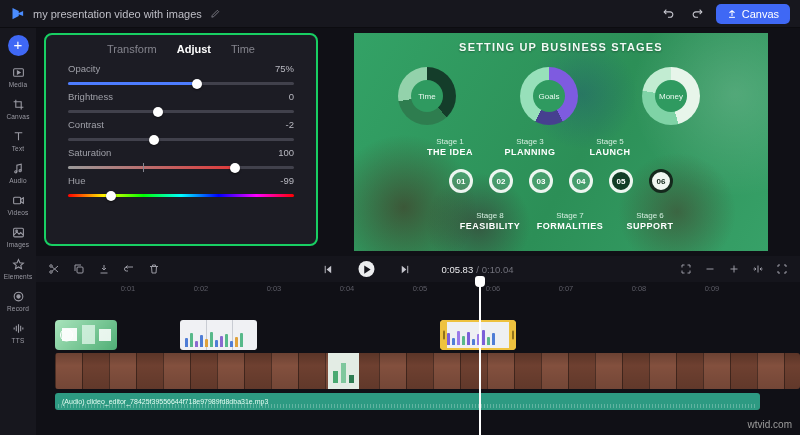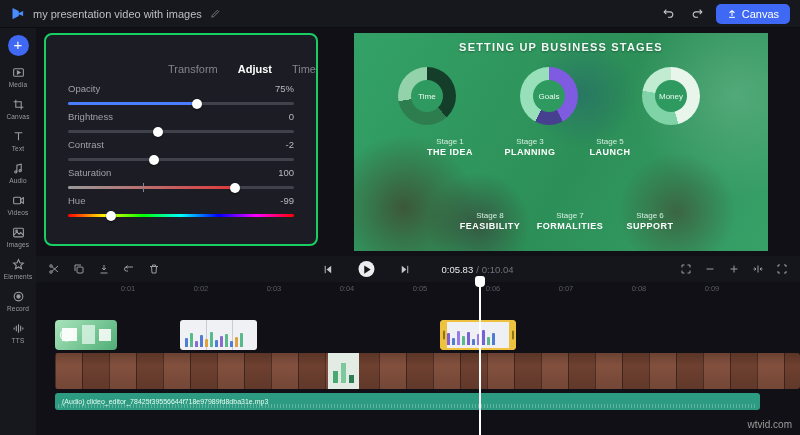--- a/index.html
+++ b/index.html
@@ -27,21 +27,21 @@
   .side-item{display:flex;flex-direction:column;align-items:center;gap:2px;
              padding:5px 0;color:#9b9ba4;width:100%;cursor:pointer;}
   .side-item svg{width:13px;height:13px;display:block;}
   .si-label{font-size:6.5px;letter-spacing:.2px;}
 
   
   .main{position:absolute;left:36px;top:28px;width:764px;height:228px;background:#101016;}
 
   .adjust-panel{position:absolute;left:8px;top:5px;width:274px;height:213px;background:#1c1c24;
                 border:2px solid #18cf63;border-radius:8px;box-sizing:border-box;overflow:hidden;}
-  .tabs{display:flex;justify-content:flex-end;gap:20px;padding:8px 0 2px;font-size:11px;color:#84848d;margin-top:20px;}
+  .tabs{display:flex;justify-content:center;gap:20px;padding:8px 0 2px;font-size:11px;color:#84848d;}
   .tab{cursor:pointer;}
   .tab.active{color:#fff;font-weight:700;}
   .sliders{padding:0 22px;}
   .slider-row{margin-top:0;}
   .slider-head{display:flex;justify-content:space-between;font-size:9.5px;color:#9fa0a8;
                margin:6px 0 8px;}
   .s-value{color:#b9b9c1;}
   .slider-track{position:relative;height:3px;border-radius:2px;background:#41414c;cursor:pointer;}
   .t-hue{background:linear-gradient(90deg,#f00,#ff0,#0f0,#0ff,#00f,#f0f,#f00);}
   .fill{position:absolute;left:0;top:0;bottom:0;border-radius:2px;}
@@ -346,20 +346,28 @@
         </div>
         <div class="stage stage-t1">
           <div class="st-no">Stage 3</div>
             <div class="st-nm">PLANNING</div>
         </div>
         <div class="stage stage-t2">
           <div class="st-no">Stage 5</div>
             <div class="st-nm">LAUNCH</div>
         </div>
 
+        <div class="numbers">
+          <div class="num n1">01</div>
+          <div class="num n2">02</div>
+          <div class="num n3">03</div>
+          <div class="num n4">04</div>
+          <div class="num n5">05</div>
+          <div class="num n6">06</div>
+        </div>
 
         <div class="stage stage-b0">
           <div class="st-no">Stage 8</div>
             <div class="st-nm">FEASIBILITY</div>
         </div>
         <div class="stage stage-b1">
           <div class="st-no">Stage 7</div>
             <div class="st-nm">FORMALITIES</div>
         </div>
         <div class="stage stage-b2">

